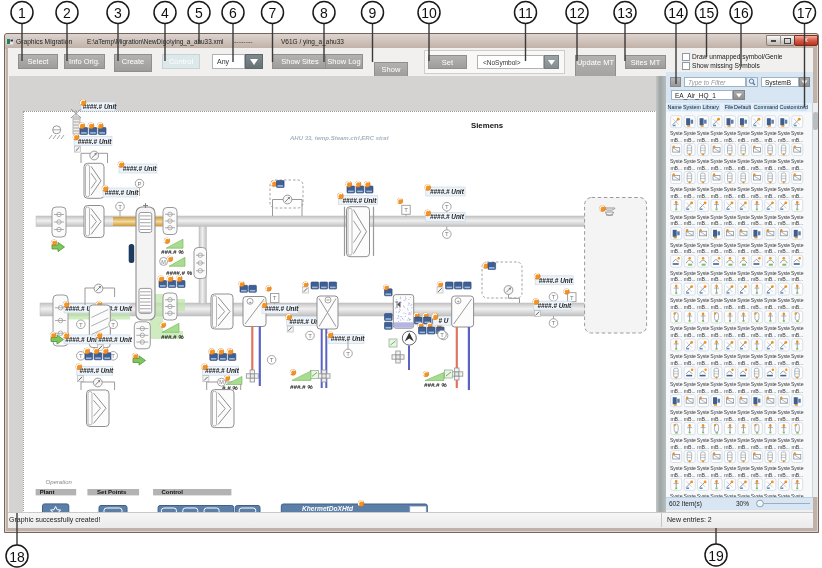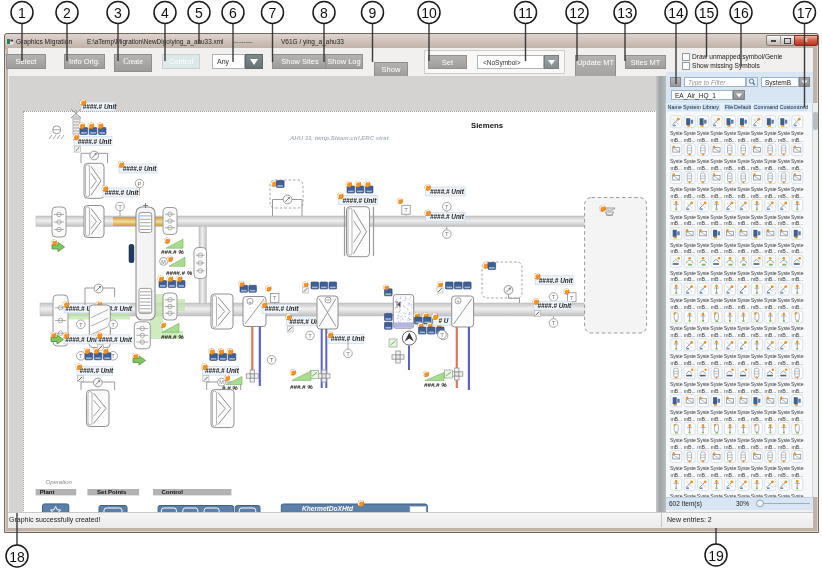--- a/index.html
+++ b/index.html
@@ -26,23 +26,23 @@
 <div class="lbl" style="left:281px;top:38px;font-size:6.5px;color:#222;">V61G / ying_a_ahu33</div>
 
 <div class="abs" style="left:766px;top:35px;width:27px;height:9px;background:linear-gradient(#fbfbfb,#d8d4d0 50%,#c2bbb4);border:1px solid #8a7f76;border-radius:0 0 2px 2px;"></div>
 <div class="abs" style="left:779.5px;top:35px;width:1px;height:9px;background:#9a9088;"></div>
 <div class="abs" style="left:771px;top:40px;width:5px;height:1.5px;background:#444;"></div>
 <div class="abs" style="left:784px;top:37.5px;width:5px;height:4px;border:1px solid #444;"></div>
 <div class="abs" style="left:794px;top:35px;width:22px;height:9px;background:linear-gradient(#f0b0a0,#d9604b 45%,#b8321f);border:1px solid #7d2d20;border-radius:0 0 2px 2px;color:#fff;font-size:7px;line-height:8px;text-align:center;font-family:'Liberation Sans';">x</div>
 
 <div class="abs" style="left:8px;top:48px;width:805px;height:464px;background:#f2f0ef;"></div>
 
-<div class="btn" style="left:6px;top:54px;width:40px;height:15px;line-height:14px;">Select</div>
+<div class="btn" style="left:18px;top:54px;width:40px;height:15px;line-height:14px;">Select</div>
 <div class="btn" style="left:64px;top:54px;width:41px;height:15px;line-height:14px;">Info Orig.</div>
-<div class="btn" style="left:114px;top:54px;width:38px;height:18px;line-height:14px;font-family:Liberation Serif, serif;">Create</div>
+<div class="btn" style="left:114px;top:54px;width:38px;height:18px;line-height:14px;">Create</div>
 <div class="btn" style="left:162px;top:54px;width:38px;height:15px;line-height:14px;background:#dde8ea;border-color:#c6d4d6;">Control</div>
 
 <div class="abs" style="left:212px;top:54px;width:33px;height:15px;background:#fff;border:1px solid #aeb4b6;box-sizing:border-box;font-size:7px;color:#333;line-height:14px;padding-left:4px;">Any</div>
 <div class="abs" style="left:245px;top:54px;width:18px;height:15px;background:linear-gradient(#7e8a8d,#677275);box-sizing:border-box;border:1px solid #5d686b;"></div>
 <svg class="abs" style="left:245px;top:54px" width="18" height="15">
     <path d="M5 5 L13 5 L9 11 Z" fill="#fff"></path>
   </svg>
 <div class="btn" style="left:272px;top:54px;width:56px;height:15px;line-height:14px;">Show Sites</div>
 <div class="btn" style="left:325px;top:54px;width:38px;height:15px;line-height:14px;text-align:center;">Show Log</div>
 <div class="btn" style="left:374px;top:54px;width:34px;height:15px;line-height:14px;margin-top:8px;">Show Info</div>

